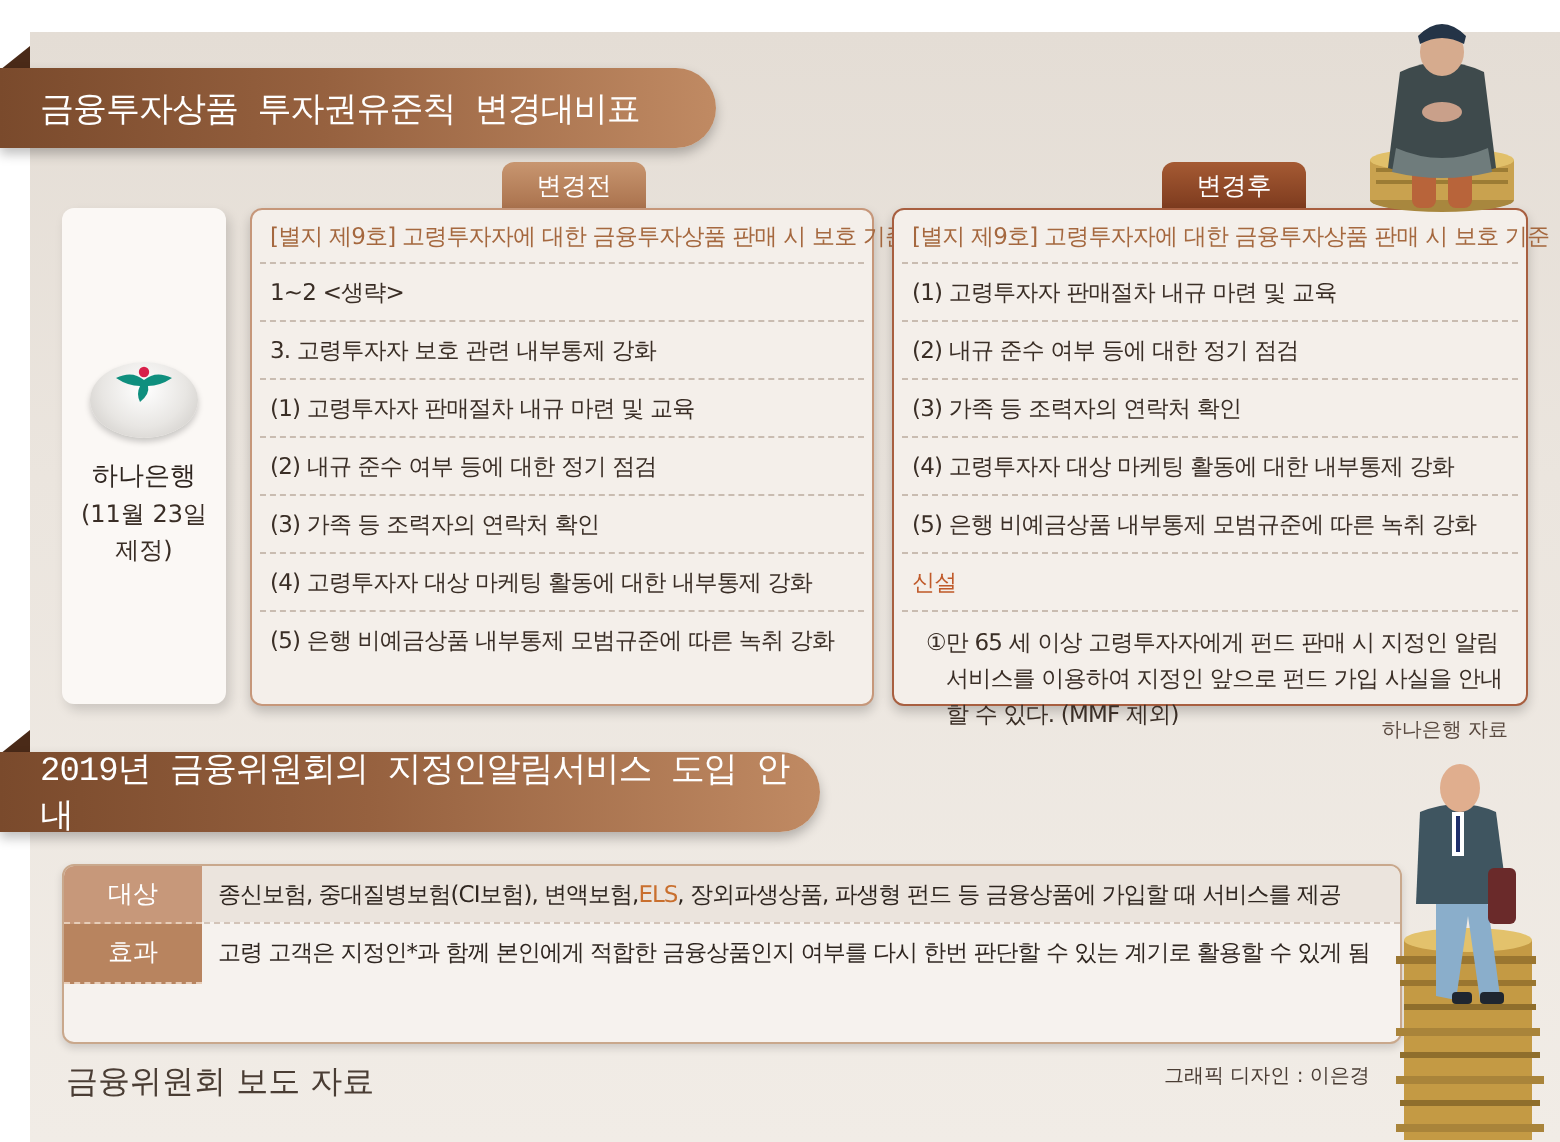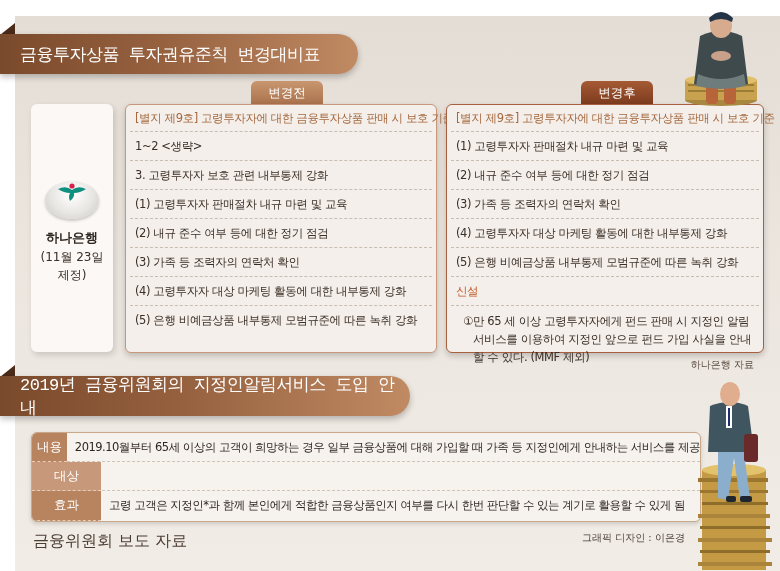--- a/index.html
+++ b/index.html
@@ -42,21 +42,21 @@
     width: 58px; height: 46px; position: relative; margin-bottom: 10px;
   }
   .bank-logo .disc {
     position: absolute; left: 2px; top: 8px; width: 54px; height: 38px; border-radius: 50%;
     background: radial-gradient(ellipse at 50% 35%, #ffffff 0%, #e8e6e3 55%, #c9c6c2 100%);
     box-shadow: 0 2px 3px rgba(0,0,0,0.2);
   }
   .bank-logo .mark {
     position: absolute; left: 13px; top: 8px; width: 32px; height: 22px;
   }
-  .bank-name { font-size: 13px; font-weight: bold; color: #2f2620; text-align: center; }
+  .bank-name { font-size: 13px; font-weight: normal; color: #2f2620; text-align: center; }
   .bank-date { font-size: 12px; color: #3a2e26; text-align: center; line-height: 16px; margin-top: 2px; }
 
   
   .tab {
     position: absolute; height: 24px; width: 72px; border-radius: 6px 6px 0 0;
     color: #fff; font-size: 12.5px; display: flex; align-items: center; justify-content: center;
   }
   .tab-before { left: 251px; top: 81px; background: linear-gradient(180deg, #c89670, #a9714c); }
   .tab-after  { left: 581px; top: 81px; background: linear-gradient(180deg, #a55a33, #7c3a1e); }
 
@@ -155,26 +155,27 @@
   </div>
   <div class="row note">①만 65 세 이상 고령투자자에게 펀드 판매 시 지정인 알림 서비스를 이용하여 지정인 앞으로 펀드 가입 사실을 안내할 수 있다. (MMF 제외)</div>
 </div>
 
 <div class="source-hana">하나은행 자료</div>
 
 <div class="ribbon-fold ribbon-fold-2"></div>
 <div class="ribbon ribbon-2">2019년 금융위원회의 지정인알림서비스 도입 안내</div>
 
 <div class="info-table">
-  <div class="info-row">
-    <div class="info-label">내용</div>
-    <div class="info-value">2019.10월부터 65세 이상의 고객이 희망하는 경우 일부 금융상품에 대해 가입할 때 가족 등 지정인에게 안내하는 서비스를 제공</div>
-  </div>
   <div class="info-row alt">
     <div class="info-label">대상</div>
+    <div class="info-value">
+      <span>종신보험, 중대질병보험(CI보험), 변액보험, </span>
+        <span class="els">ELS</span>
+        <span>, 장외파생상품, 파생형 펀드 등 금융상품에 가입할 때 서비스를 제공</span>
+    </div>
   </div>
   <div class="info-row">
     <div class="info-label">효과</div>
     <div class="info-value">고령 고객은 지정인*과 함께 본인에게 적합한 금융상품인지 여부를 다시 한번 판단할 수 있는 계기로 활용할 수 있게 됨</div>
   </div>
 </div>
 
 <div class="source-fsc">금융위원회 보도 자료</div>
 <div class="credit">그래픽 디자인 : 이은경</div>
 

